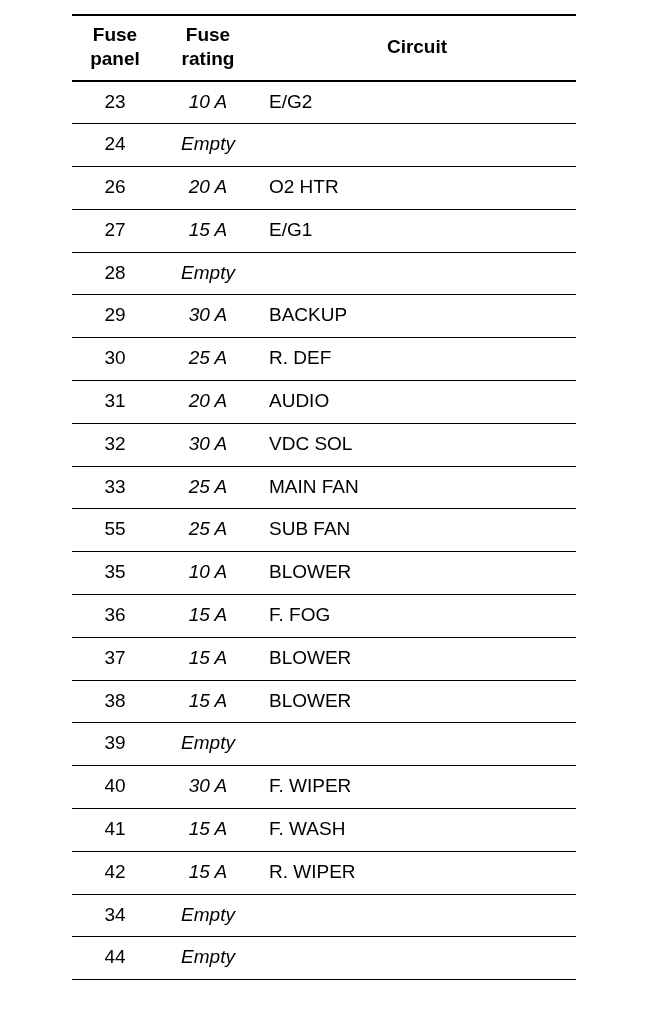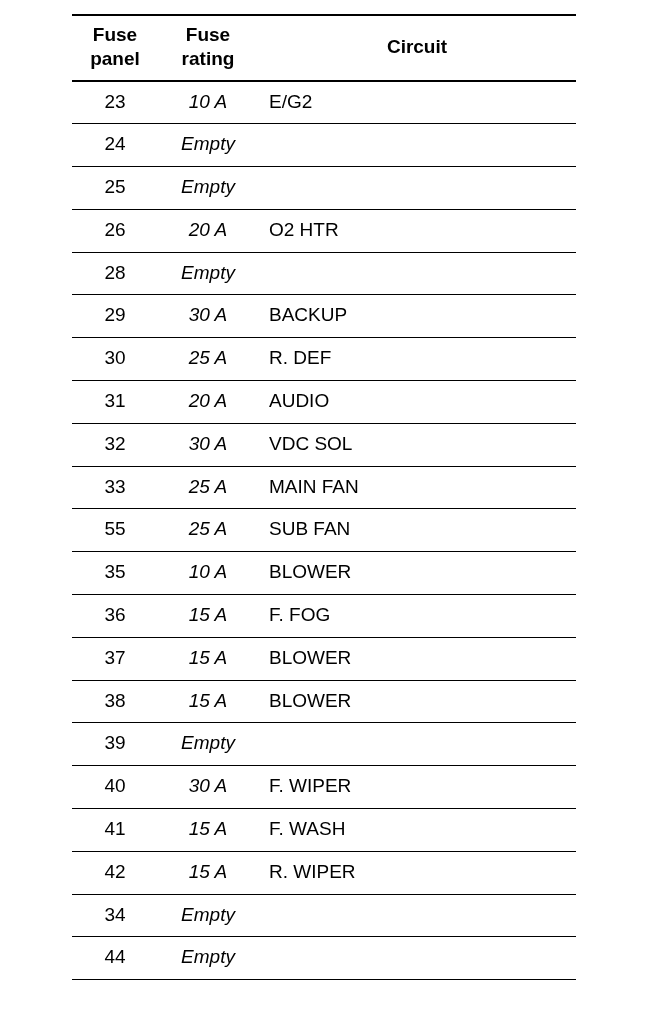--- a/index.html
+++ b/index.html
@@ -97,28 +97,28 @@
           <td class="td-panel">23</td>
           <td class="td-rating">10 A</td>
           <td class="td-circuit">E/G2</td>
         </tr>
         <tr>
           <td class="td-panel">24</td>
           <td class="td-rating">Empty</td>
           <td class="td-circuit"></td>
         </tr>
         <tr>
-          <td class="td-panel">25</td>
-          <td class="td-rating">Empty</td>
-          <td class="td-circuit"></td>
-        </tr>
-        <tr>
           <td class="td-panel">26</td>
           <td class="td-rating">20 A</td>
           <td class="td-circuit">O2 HTR</td>
+        </tr>
+        <tr>
+          <td class="td-panel">27</td>
+          <td class="td-rating">15 A</td>
+          <td class="td-circuit">E/G1</td>
         </tr>
         <tr>
           <td class="td-panel">28</td>
           <td class="td-rating">Empty</td>
           <td class="td-circuit"></td>
         </tr>
         <tr>
           <td class="td-panel">29</td>
           <td class="td-rating">30 A</td>
           <td class="td-circuit">BACKUP</td>

